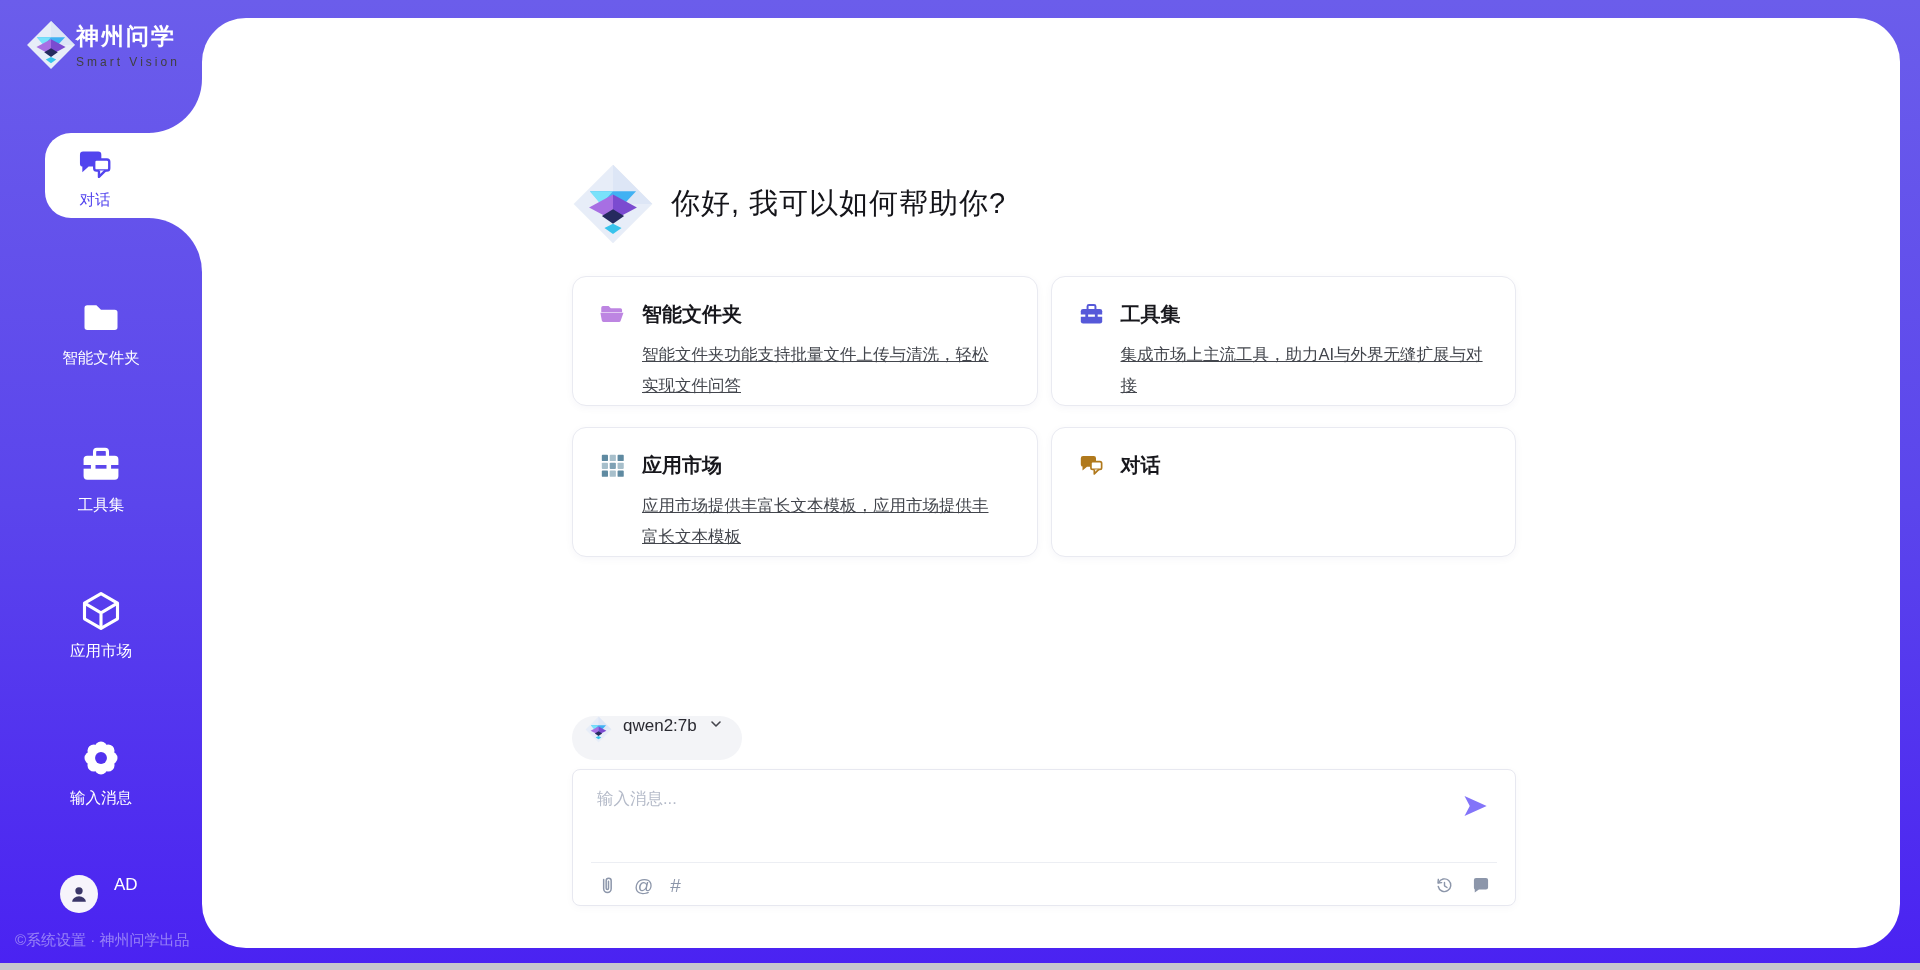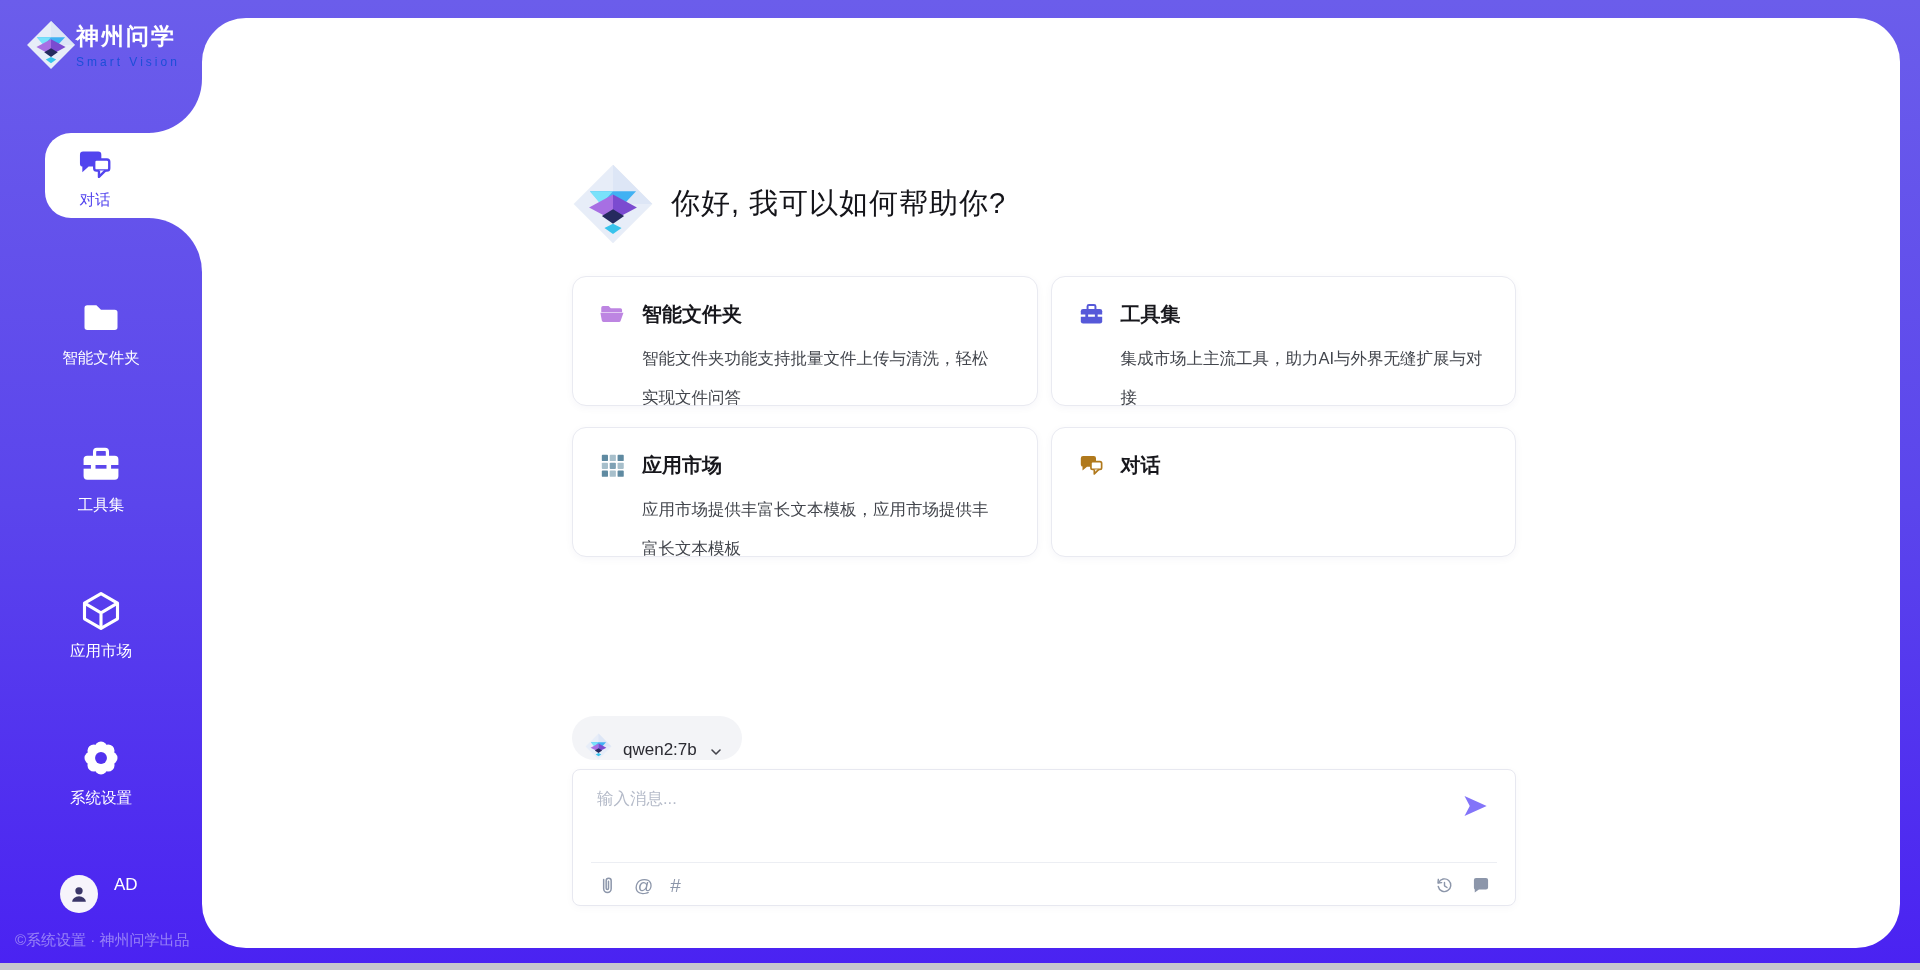--- a/index.html
+++ b/index.html
@@ -18,21 +18,21 @@
   .main-panel { position:absolute; left:202px; top:18px; right:20px; bottom:22px;
     background:#fff; border-radius:44px; z-index:3; }
   .bottom-strip { position:absolute; left:0; right:0; bottom:0; height:7px;
     background:#c6c6ce; z-index:20; }
 
   
   .logo { position:absolute; left:26px; top:20px; z-index:5; display:flex;
     align-items:center; }
   .logo .dmark { width:50px; height:50px; }
   .logo-name { color:#fff; font-size:23px; font-weight:bold; letter-spacing:2px; }
-  .logo-sub { color:#1d4ed8; font-size:12px; letter-spacing:3px; margin-top:3px; }
+  .logo-sub { color:#404040; font-size:12px; letter-spacing:3px; margin-top:3px; }
 
   .tab-active { position:absolute; left:45px; top:133px; width:157px; height:85px;
     background:#fff; border-radius:26px 0 0 26px; z-index:4; cursor:pointer;
     display:flex; flex-direction:column; align-items:center; padding:13px 57px 0 0; }
   .tab-active .nav-label { color:#5244ee; margin-top:6px; }
 
   .nav-item { position:absolute; left:0; width:202px; z-index:5; display:flex;
     flex-direction:column; align-items:center; cursor:pointer; }
   .nav-label { font-size:15.5px; color:#fff; margin-top:8px; white-space:nowrap; }
   .ni-1 { top:296px; } .ni-2 { top:443px; } .ni-3 { top:589px; } .ni-4 { top:736px; }
@@ -51,24 +51,24 @@
   .greeting .dmark { width:82px; height:82px; }
   .greeting h1 { font-size:29px; font-weight:normal; color:#141419; letter-spacing:1px; }
 
   .cards { position:absolute; left:572px; top:276px; width:944px; z-index:5;
     display:grid; grid-template-columns:1fr 1fr; gap:21px 13px; }
   .card { height:130px; background:#fff; border:1px solid #e9eaf1; border-radius:14px;
     box-shadow:0 2px 8px rgba(30,30,90,0.04); padding:24px 26px; cursor:pointer; }
   .card-head { display:flex; align-items:center; gap:16px; }
   .card-head svg { width:27px; height:27px; flex:0 0 auto; }
   .card-title { font-size:20px; font-weight:bold; color:#17171c; }
-  .card-desc { margin:11px 6px 0 43px; font-size:16.5px; color:#43464d; line-height:39px; }
+  .card-desc { margin:11px 6px 0 43px; font-size:16.5px; color:#43464d; line-height:31px;text-decoration:underline; }
 
   .model-pill { position:absolute; left:572px; top:716px; height:44px; z-index:5;
-    background:#f3f4f7; border-radius:22px; display:flex; align-items:flex-end;
+    background:#f3f4f7; border-radius:22px; display:flex; align-items:flex-start;
     gap:11px; padding:0 18px 0 13px; cursor:pointer; }
   .model-pill .dmark { width:27px; height:27px; }
   .model-label { font-size:17px; color:#2a2a31; }
 
   .composer { position:absolute; left:572px; top:769px; width:944px; height:137px;
     z-index:5; background:#fff; border:1.4px solid #e7e8f0; border-radius:8px;
     box-shadow:0 2px 8px rgba(30,30,90,0.03); }
   .composer textarea { position:absolute; left:24px; top:18px; width:840px; height:58px;
     border:none; outline:none; resize:none; background:transparent;
     font-family:inherit; font-size:16.5px; color:#333; }
@@ -166,21 +166,21 @@
 <div class="nav-item ni-4">
   <svg width="44" height="44" viewBox="0 0 48 48">
     <g mask="url(#gearhole)" fill="#fff">
       <rect x="6" y="17" width="36" height="14" rx="7"></rect>
       <rect x="17" y="6" width="14" height="36" rx="7"></rect>
       <rect x="6" y="17" width="36" height="14" rx="7" transform="rotate(45 24 24)"></rect>
       <rect x="17" y="6" width="14" height="36" rx="7" transform="rotate(45 24 24)"></rect>
       <circle cx="24" cy="24" r="12"></circle>
     </g>
   </svg>
-  <div class="nav-label">系统设置</div>
+  <div class="nav-label">输入消息</div>
 </div>
 
 <div class="user-row">
   <div class="avatar">
     <svg width="22" height="22" viewBox="0 0 48 48">
       <circle cx="24" cy="17" r="8" fill="#3a3668"></circle>
       <path d="M9 41a15 12 0 0 1 30 0z" fill="#3a3668"></path>
     </svg>
   </div>
   <div class="user-name">AD</div>

